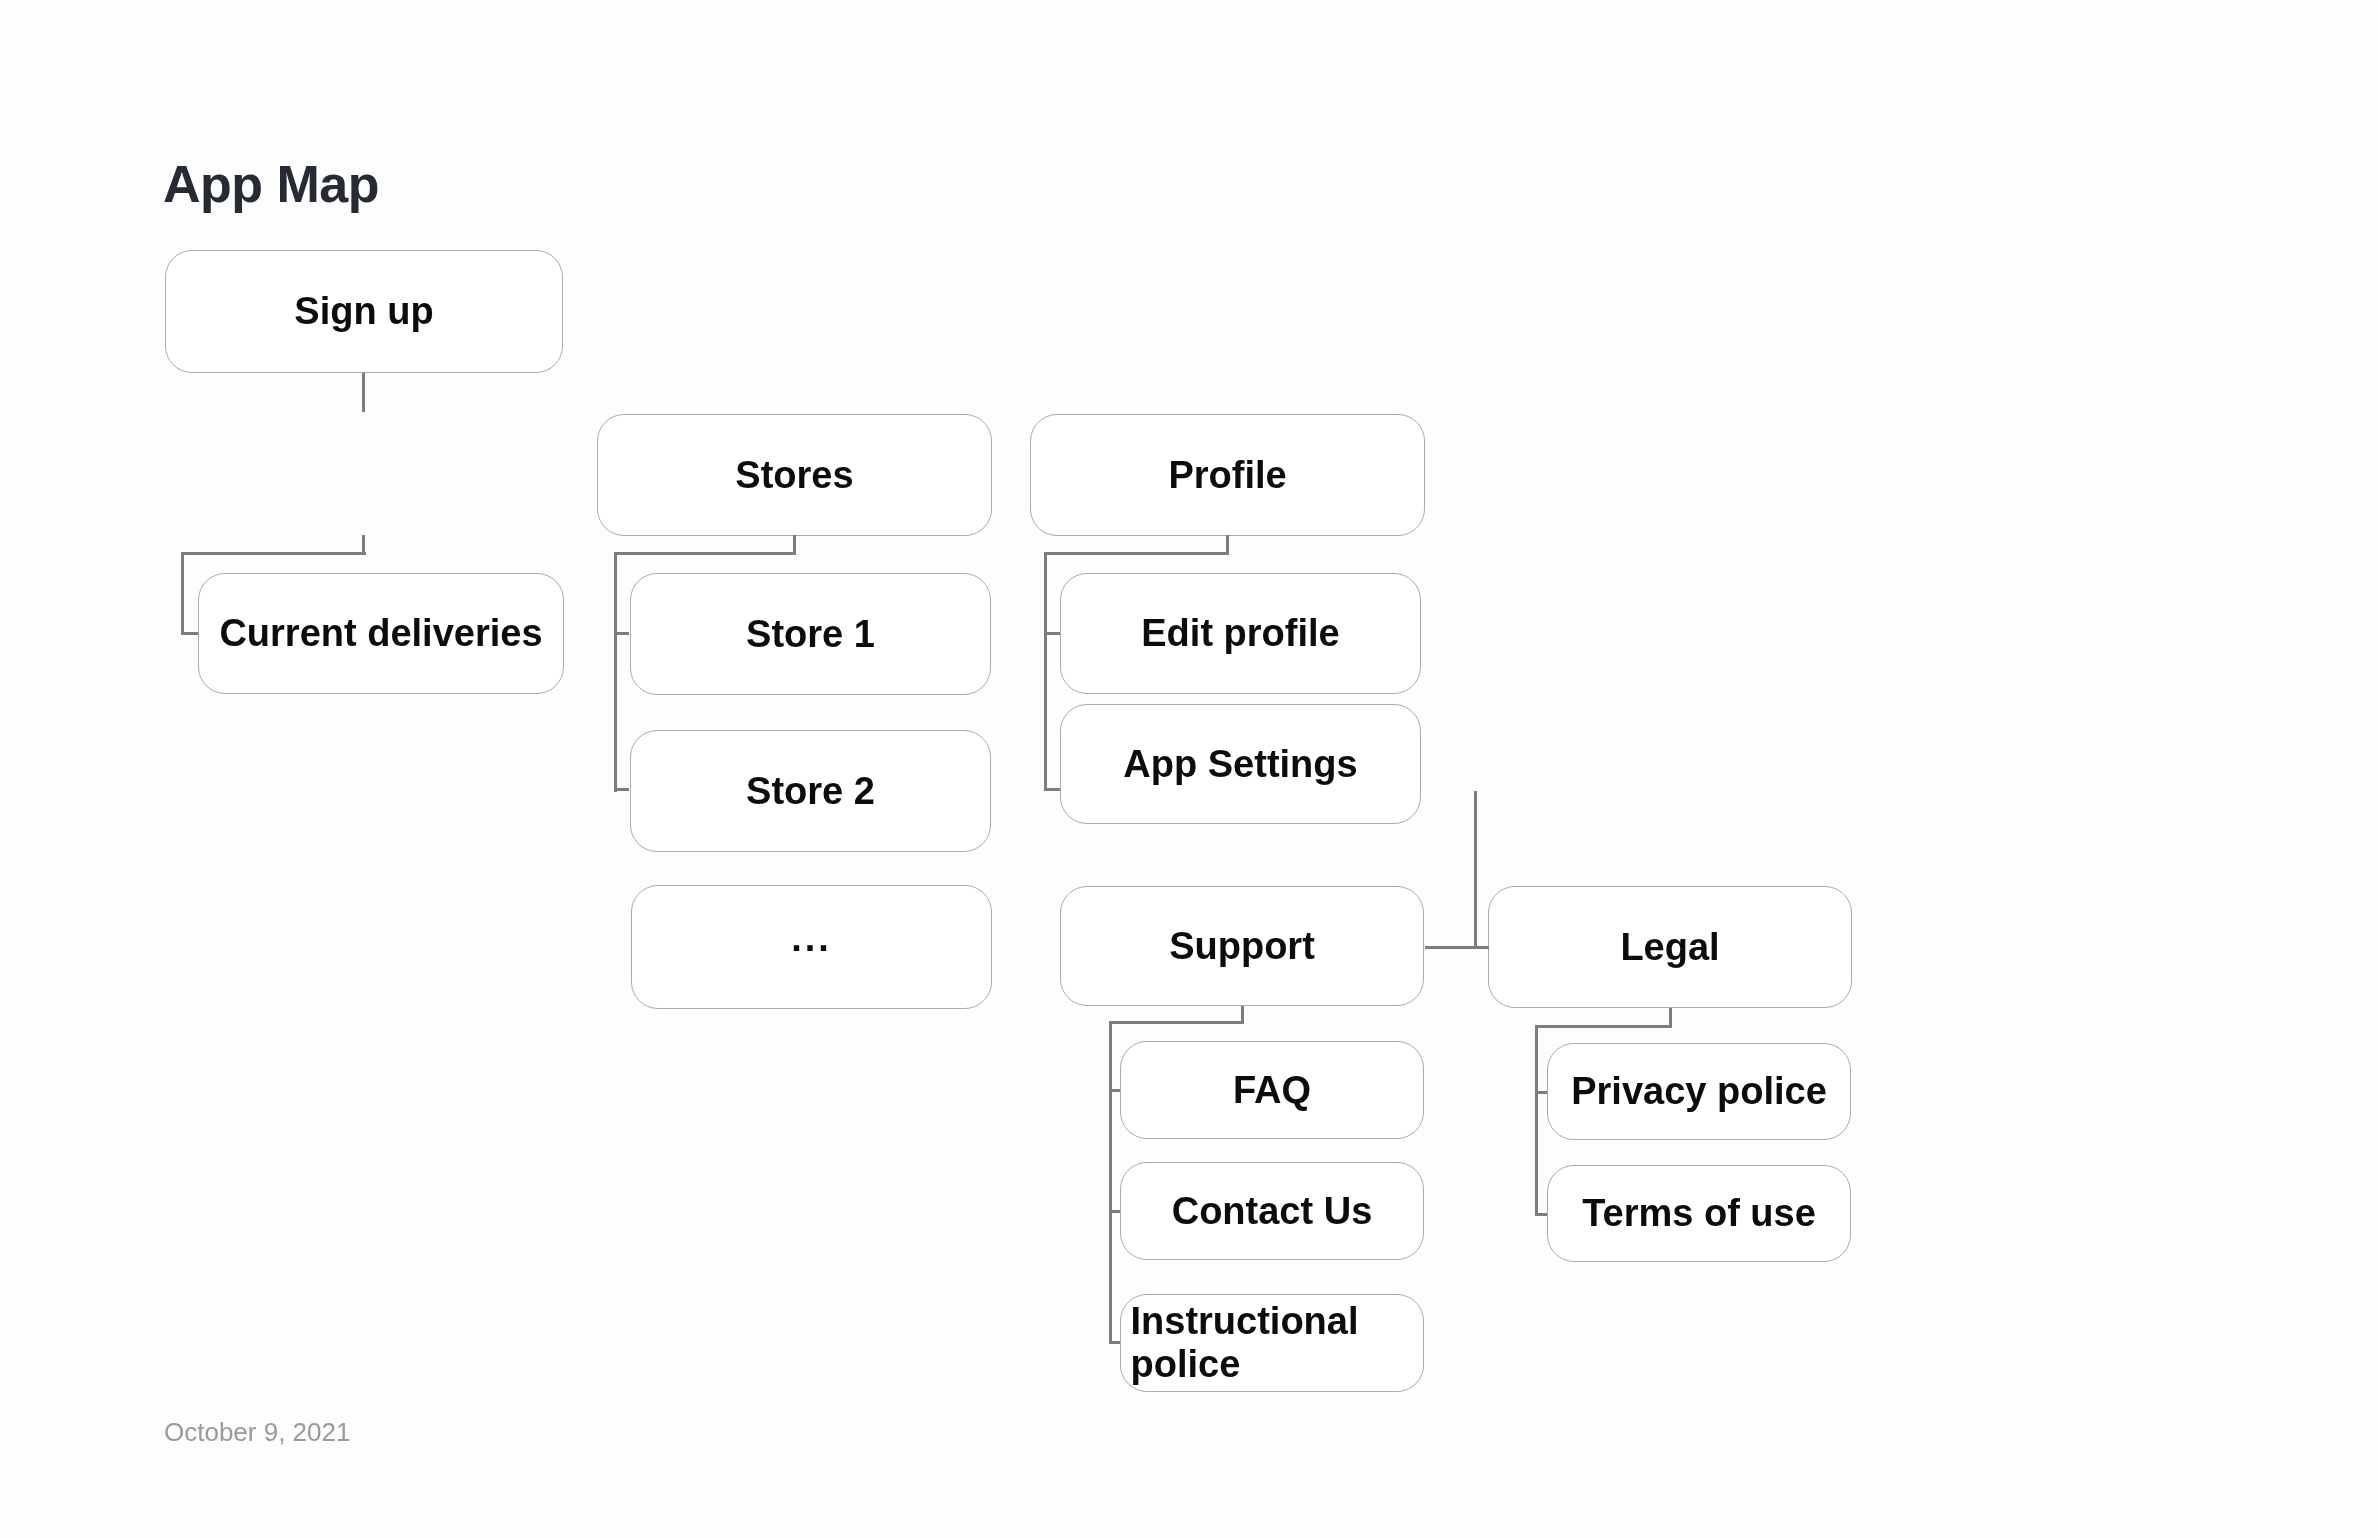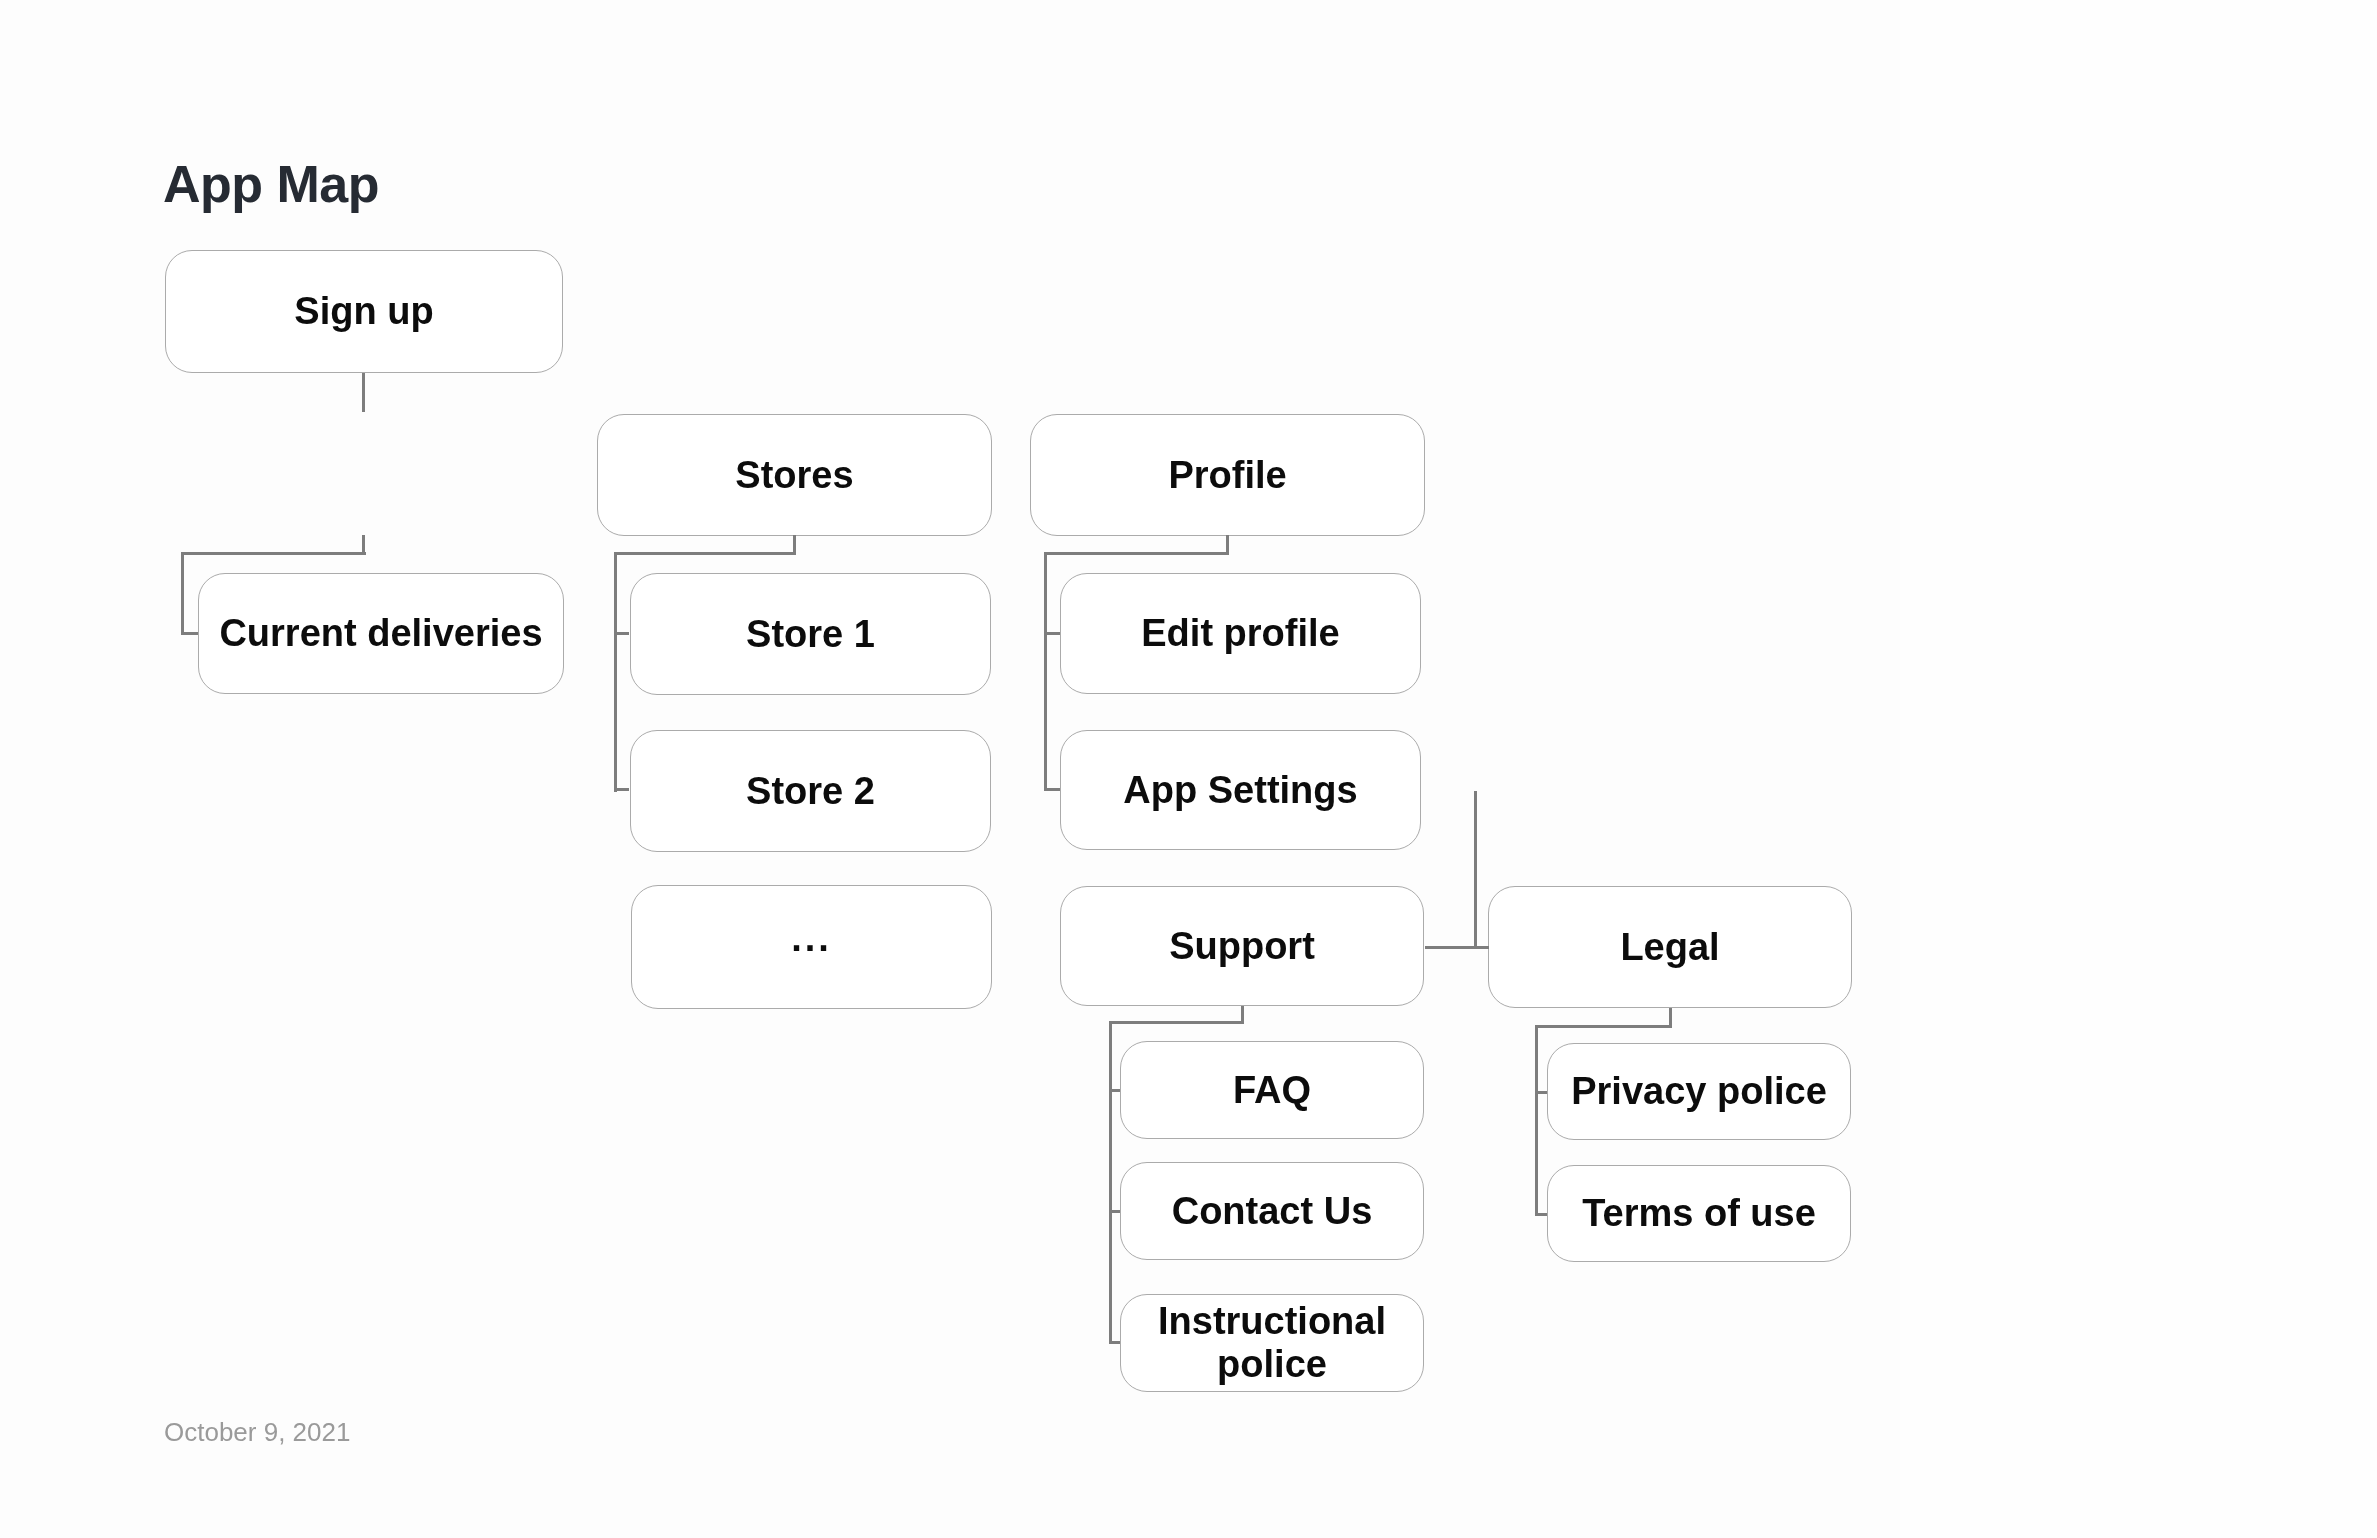--- a/index.html
+++ b/index.html
@@ -27,21 +27,21 @@
   }
   .node {
     position: absolute;
     box-sizing: border-box;
     background: #ffffff;
     border: 1.9px solid #ababab;
     border-radius: 27px;
     display: flex;
     align-items: center;
     justify-content: center;
-    text-align: center;
+    text-align: left;
     color: #0c0c0c;
     font-size: 38px;
     font-weight: 600;
     line-height: 1.12;
     padding: 3.8px 9.5px;
   }
   .node-label { display: block; }
   .node-label.dots {
     transform: translateY(-9.5px);
     font-weight: 700;
@@ -85,21 +85,21 @@
   <div class="node" style="left:631px;top:885px;width:361px;height:124px">
     <span class="node-label dots">...</span>
   </div>
 
   <div class="node" style="left:1030px;top:414px;width:395px;height:122px">
     <span class="node-label">Profile</span>
   </div>
   <div class="node" style="left:1060px;top:573px;width:361px;height:121px">
     <span class="node-label">Edit profile</span>
   </div>
-  <div class="node" style="left:1060px;top:730px;width:361px;height:120px">
+  <div class="node" style="left:1060px;top:704px;width:361px;height:120px">
     <span class="node-label">App Settings</span>
   </div>
   <div class="node" style="left:1060px;top:886px;width:364px;height:120px">
     <span class="node-label">Support</span>
   </div>
   <div class="node" style="left:1488px;top:886px;width:364px;height:122px">
     <span class="node-label">Legal</span>
   </div>
 
   <div class="node" style="left:1120px;top:1041px;width:304px;height:98px">

